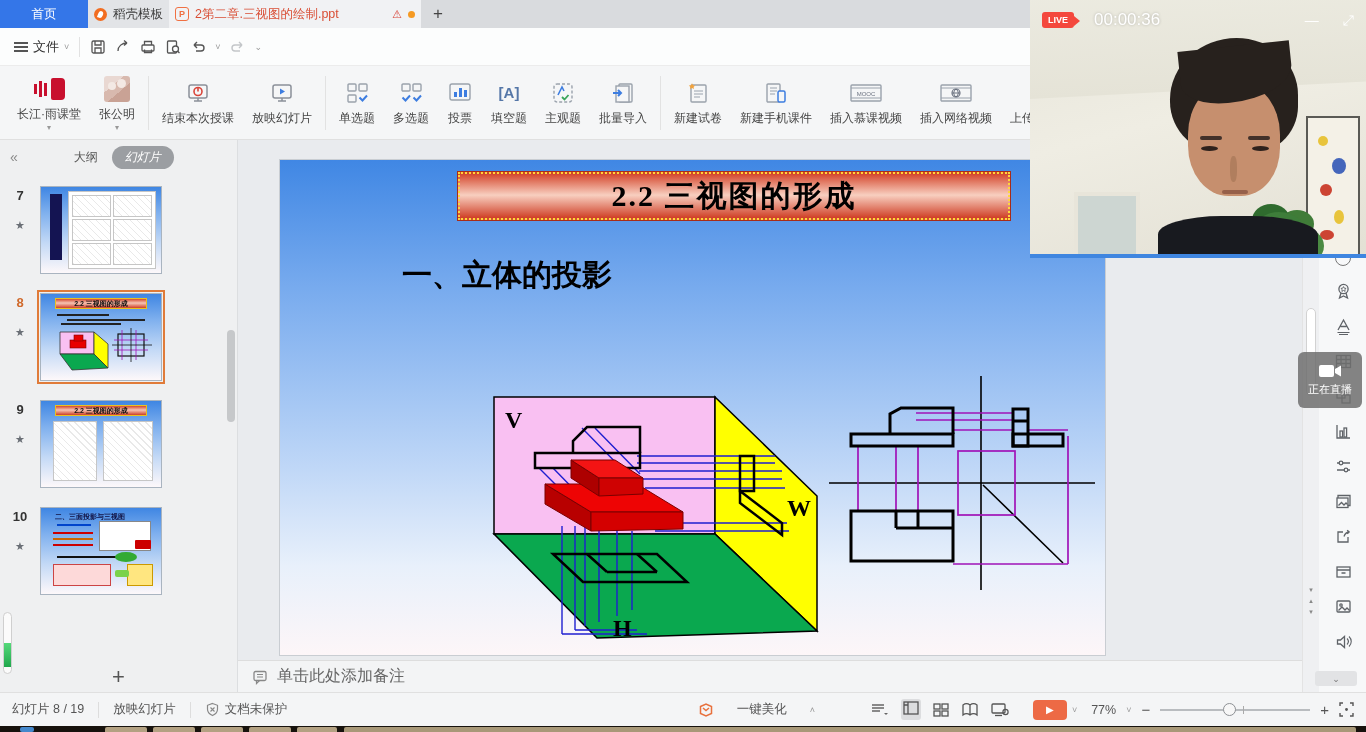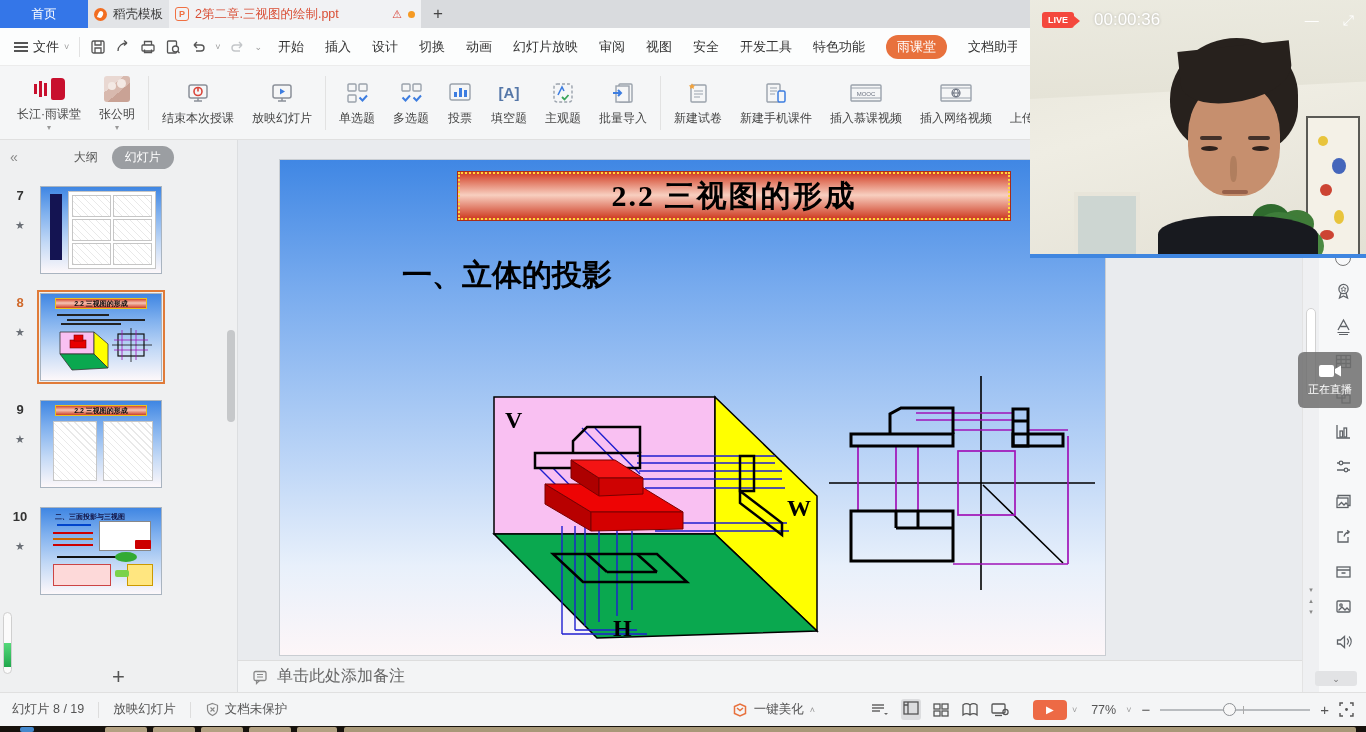--- a/index.html
+++ b/index.html
@@ -57,21 +57,21 @@
   .avatar::before{ width:8px; height:8px; left:4px; top:6px; }
   .avatar::after{ width:9px; height:9px; right:4px; top:3px; }
 
   
   #sidebar { position:absolute; left:0; top:140px; width:238px; height:552px; background:#eff0f1;
     border-right:1px solid #dcdee0; }
   .side-head { height:34px; display:flex; align-items:center; padding:0 10px; gap:26px; }
   .collapse { color:#8a8a8a; font-size:14px; }
   .side-tabs { display:flex; gap:14px; margin-left:30px; align-items:center; }
   .side-tab { font-size:12px; color:#555; }
-  .side-tab.active { background:#9b9ea2; color:#fff; padding:3px 13px; border-radius:12px; }
+  .side-tab.active { background:#9b9ea2; color:#fff; padding:3px 13px; border-radius:12px;font-style:italic; }
   .thumb-row { display:flex; margin-bottom:19px; }
   .thumb-meta { width:40px; text-align:center; padding-top:2px; }
   .thumb-meta .num { font-size:13px; font-weight:bold; color:#333; }
   .thumb-meta .num.sel { color:#d06a2c; }
   .thumb-meta .star { font-size:11px; color:#6a6f76; margin-top:16px; }
   .thumb { width:122px; height:88px; border:1px solid #a9b4c0; position:relative; overflow:hidden;
     background:linear-gradient(180deg,#3f86e3 0%,#7fb0ee 30%,#c3d9f6 65%,#fdf8fa 100%); }
   .thumb.sel { outline:2px solid #e07b39; outline-offset:1px; }
   .mini-banner { position:absolute; left:14px; right:14px; top:4px; height:11px;
     background:linear-gradient(180deg,#d4482e,#f6c4b4 45%,#cf3f26); border:1px solid #e8c21f;
@@ -105,21 +105,21 @@
     font:bold 29px "Liberation Serif","DejaVu Serif",serif; color:#000; }
 
   
   #notesbar { position:absolute; left:238px; top:660px; width:1064px; height:32px; background:#f3f4f5;
     border-top:1px solid #ddd; display:flex; align-items:center; gap:9px; padding-left:14px;
     color:#666; font-size:16px; }
   #statusbar { position:absolute; left:0; top:692px; width:1366px; height:34px; background:#f4f5f6;
     border-top:1px solid #e0e0e0; display:flex; align-items:center; padding:0 12px;
     font-size:12.5px; color:#555; }
   .st-sep { width:1px; height:16px; background:#ddd; margin:0 14px; }
-  .beautify { display:flex; align-items:center; gap:6px; margin-left:auto; margin-right:56px; color:#555; }
+  .beautify { display:flex; align-items:center; gap:23px; margin-left:auto; margin-right:56px; color:#555; }
   .viewicons { display:flex; align-items:center; gap:12px; margin-right:24px; }
   .vi-sel { background:#dcdddf; border-radius:3px; padding:2px; }
   .playbtn { width:34px; height:20px; background:#ed6a45; border-radius:4px; color:#fff;
     display:flex; align-items:center; justify-content:center; font-size:10px; }
   .zoomctl { display:flex; align-items:center; gap:10px; margin-left:14px; }
   .ztrack { width:150px; height:2px; background:#b9bcbf; position:relative; }
   .zknob { position:absolute; left:42%; top:-6px; width:13px; height:13px; background:#f7f7f7;
     border:1px solid #8d9094; border-radius:50%; }
   .zmid { position:absolute; left:55%; top:-3px; width:1px; height:8px; background:#aaa; }
 
@@ -227,37 +227,20 @@
       </svg>
     <svg width="16" height="16" viewBox="0 0 16 16">
       <path d="M4 6h7a3 3 0 0 1 0 6H6M4 6l3-3M4 6l3 3" fill="none" stroke="#555" stroke-width="1.4"></path>
       </svg>
     <span class="caret">˅</span>
     <svg width="16" height="16" viewBox="0 0 16 16">
       <path d="M12 6H5a3 3 0 0 0 0 6h5M12 6L9 3M12 6L9 9" fill="none" stroke="#c3c6c9" stroke-width="1.4"></path>
       </svg>
     <span class="caret">⌄</span>
   </div>
-  <div class="menu-items">
-    <span>开始</span>
-    <span>插入</span>
-    <span>设计</span>
-    <span>切换</span>
-    <span>动画</span>
-    <span>幻灯片放映</span>
-    <span>审阅</span>
-    <span>视图</span>
-    <span>安全</span>
-    <span>开发工具</span>
-    <span>特色功能</span>
-    <span class="pill">雨课堂</span>
-    <span class="clip">文档助手</span>
-    <span class="mini-btn">›</span>
-    <span class="search-circ"></span>
-  </div>
 </div>
 
 <div id="ribbon">
   <div class="rbtn">
     <span class="ri brand-logo">
       <i style="width:3px;height:10px"></i>
         <i style="width:3px;height:16px"></i>
         <i style="width:3px;height:13px"></i>
       <i style="width:14px;height:22px;border-radius:2px 4px 4px 2px;margin-left:2px"></i>
     </span>

